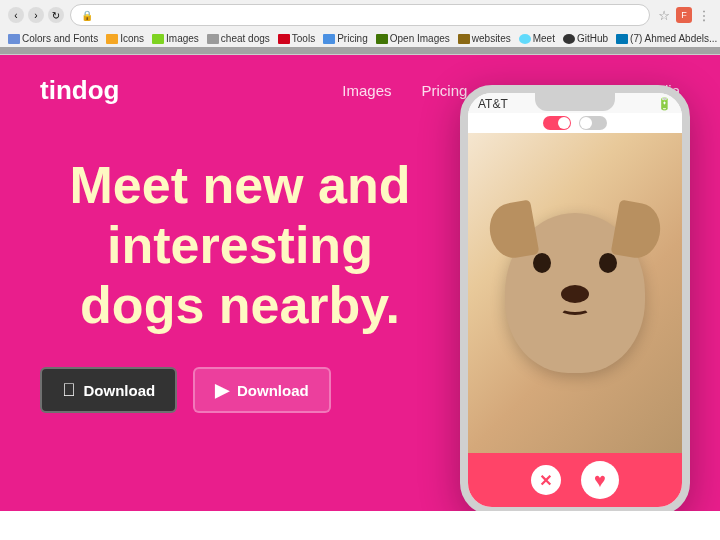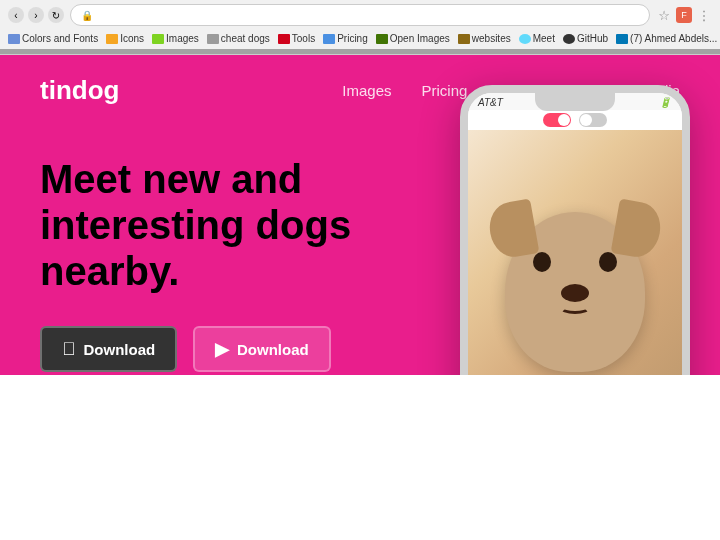--- a/index.html
+++ b/index.html
@@ -51,34 +51,34 @@
     }
     .bookmarks-bar {
       display: flex;
       align-items: flex-start;
       padding: 3px 8px;
       gap: 8px;
       background: #f1f1f1;
       height: 24px;
       font-size: 10px;
       color: #333;
-      border-bottom: 5px solid #a3a3a3;
+      border-bottom: 7px solid #a3a3a3;
       overflow: hidden;
     }
     .bm-item {
       display: flex; align-items: center; gap: 2px;
       white-space: nowrap; cursor: pointer;
       font-size: 10px;
     }
     .bm-icon { width: 12px; height: 10px; background: #888; border-radius: 1px; display: inline-block; }
 
     
     .page {
       width: 720px;
-      height: 320px; 
+      height: 456px; 
       background: #e91e8c;
       position: relative;
       overflow: hidden;
     }
 
     
     .navbar {
       display: flex;
       align-items: center;
       justify-content: space-between;
@@ -102,25 +102,26 @@
       cursor: pointer;
     }
 
     
     .hero {
       padding: 30px 40px 0;
       position: relative;
       z-index: 2;
     }
     .hero-heading {
-      color: #000000;
-      font-size: 40px;
+      color: #fef9c3;
+      font-size: 52px;
       font-weight: 900;
       line-height: 1.15;
       max-width: 400px;
+      text-align: center;
     }
     .hero-buttons {
       display: flex;
       gap: 16px;
       margin-top: 32px;
     }
     .btn-download {
       display: flex;
       align-items: center;
       gap: 8px;
@@ -180,24 +181,23 @@
       background: #f8f8f8;
       display: flex;
       flex-direction: column;
       overflow: hidden;
     }
     .phone-status-bar {
       display: flex;
       justify-content: space-between;
       align-items: center;
       padding: 4px 10px 2px;
-      font-size: 10px;
+      font-size: 12px;
       color: #333;
       background: #f8f8f8;
-      font-style: italic;
     }
     .phone-card {
       flex: 1;
       background: #fff;
       display: flex;
       align-items: stretch;
       justify-content: center;
       overflow: hidden;
     }
     .phone-card-img {

